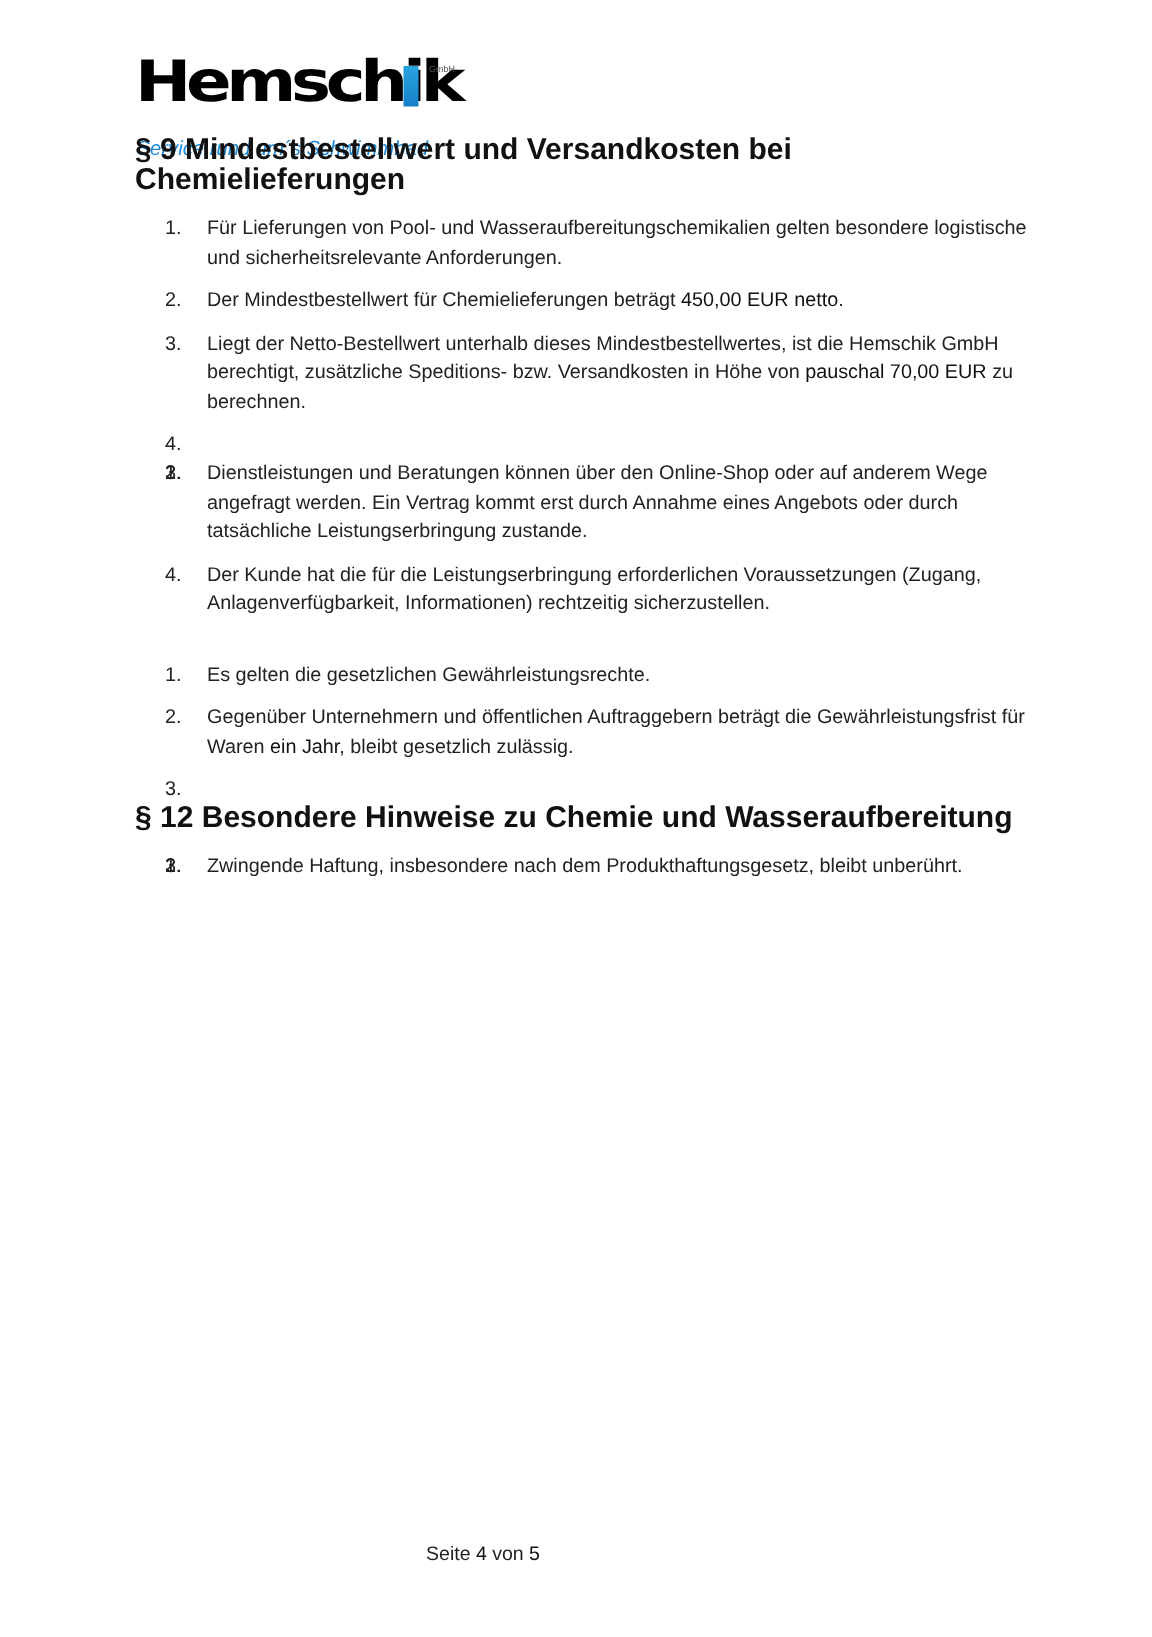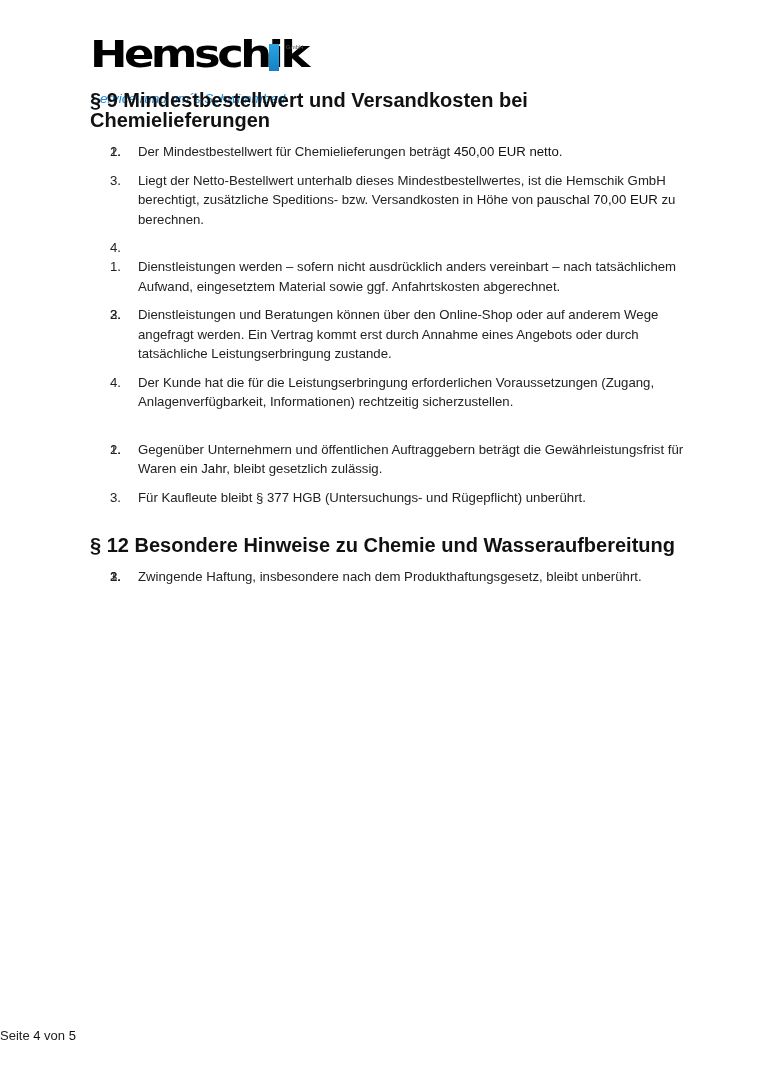--- a/index.html
+++ b/index.html
@@ -18,56 +18,56 @@
 
   .content { position: absolute; left: 90px; top: 90px; width: 600px; }
   h2 { font-size: 20px; font-weight: bold; margin: 0 0 12px 0; color: #111; line-height: 20px; }
   ol { margin: 0; padding: 0; list-style: none; }
   li { position: relative; padding-left: 48px; font-size: 13.2px; line-height: 19.5px;
        margin-bottom: 9px; color: #222; }
   li .num { position: absolute; left: 20px; top: 0; }
   b { font-weight: normal; color: #111; }
   .section { margin-bottom: 28px; }
 
-  .footer { position: absolute; left: 0; width: 644px; top: 1028px; 
+  .footer { position: absolute; left: 0; width: 644px; top: 1028px; text-align: center;
             font-size: 13px; color: #222; }
 </style>
 </head>
 <body>
 
 <div class="logo">
   <div class="logo-word">Hemschik</div>
   <div class="logo-accent"></div>
   <div class="logo-gmbh">GmbH</div>
   <div class="logo-slogan">Service rund um´s Schwimmbad</div>
 </div>
 
 <div class="content" id="content">
     <div class="section">
       <h2>§ 9 Mindestbestellwert und Versandkosten bei Chemielieferungen</h2>
       <ol>
-        <li><span class="num">1.</span></li>
+        <li><span class="num">1.</span><span>Für Lieferungen von Pool- und Wasseraufbereitungschemikalien gelten besondere logistische und sicherheitsrelevante Anforderungen.</span></li>
         <li><span class="num">2.</span><span>Der Mindestbestellwert für Chemielieferungen beträgt </span><b>450,00 EUR netto</b><span>.</span></li>
         <li><span class="num">3.</span><span>Liegt der Netto-Bestellwert unterhalb dieses Mindestbestellwertes, ist die Hemschik GmbH berechtigt, zusätzliche Speditions- bzw. Versandkosten in Höhe von </span><b>pauschal 70,00 EUR</b><span> zu berechnen.</span></li>
         <li><span class="num">4.</span></li>
       </ol>
     </div>
     <div class="section">
       <ol>
-        <li><span class="num">1.</span><span>Dienstleistungen werden – sofern nicht ausdrücklich anders vereinbart – nach tatsächlichem Aufwand, eingesetztem Material sowie ggf. Anfahrtskosten abgerechnet.</span></li>
+        <li><span class="num">1.</span></li>
         <li><span class="num">2.</span></li>
         <li><span class="num">3.</span><span>Dienstleistungen und Beratungen können über den Online-Shop oder auf anderem Wege angefragt werden. Ein Vertrag kommt erst durch Annahme eines Angebots oder durch tatsächliche Leistungserbringung zustande.</span></li>
         <li><span class="num">4.</span><span>Der Kunde hat die für die Leistungserbringung erforderlichen Voraussetzungen (Zugang, Anlagenverfügbarkeit, Informationen) rechtzeitig sicherzustellen.</span></li>
       </ol>
     </div>
     <div class="section">
       <ol>
-        <li><span class="num">1.</span></li>
+        <li><span class="num">1.</span><span>Es gelten die gesetzlichen Gewährleistungsrechte.</span></li>
         <li><span class="num">2.</span><span>Gegenüber Unternehmern und öffentlichen Auftraggebern beträgt die Gewährleistungsfrist für Waren </span><b>ein Jahr</b><span>, bleibt gesetzlich zulässig.</span></li>
-        <li><span class="num">3.</span><span>Für Kaufleute bleibt § 377 HGB (Untersuchungs- und Rügepflicht) unberührt.</span></li>
+        <li><span class="num">3.</span></li>
       </ol>
     </div>
     <div class="section">
       <h2>§ 12 Besondere Hinweise zu Chemie und Wasseraufbereitung</h2>
       <ol>
         <li><span class="num">1.</span></li>
         <li><span class="num">2.</span></li>
         <li><span class="num">3.</span><span>Zwingende Haftung, insbesondere nach dem Produkthaftungsgesetz, bleibt unberührt.</span></li>
       </ol>
     </div>

